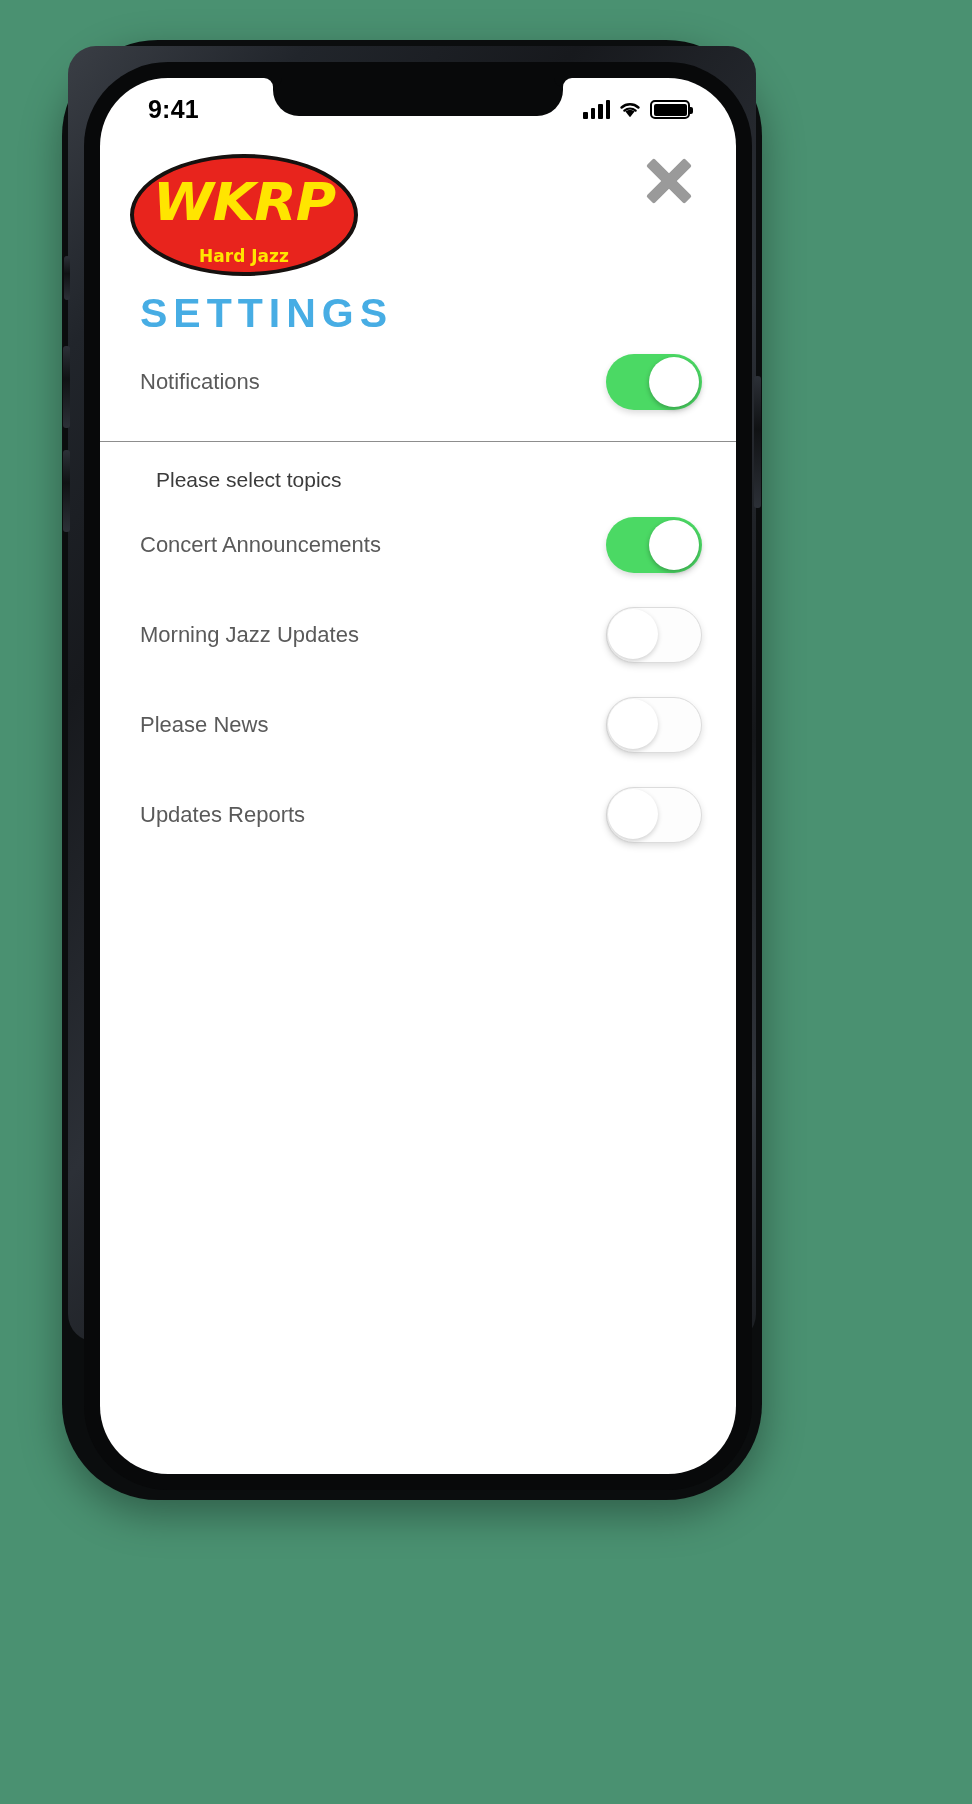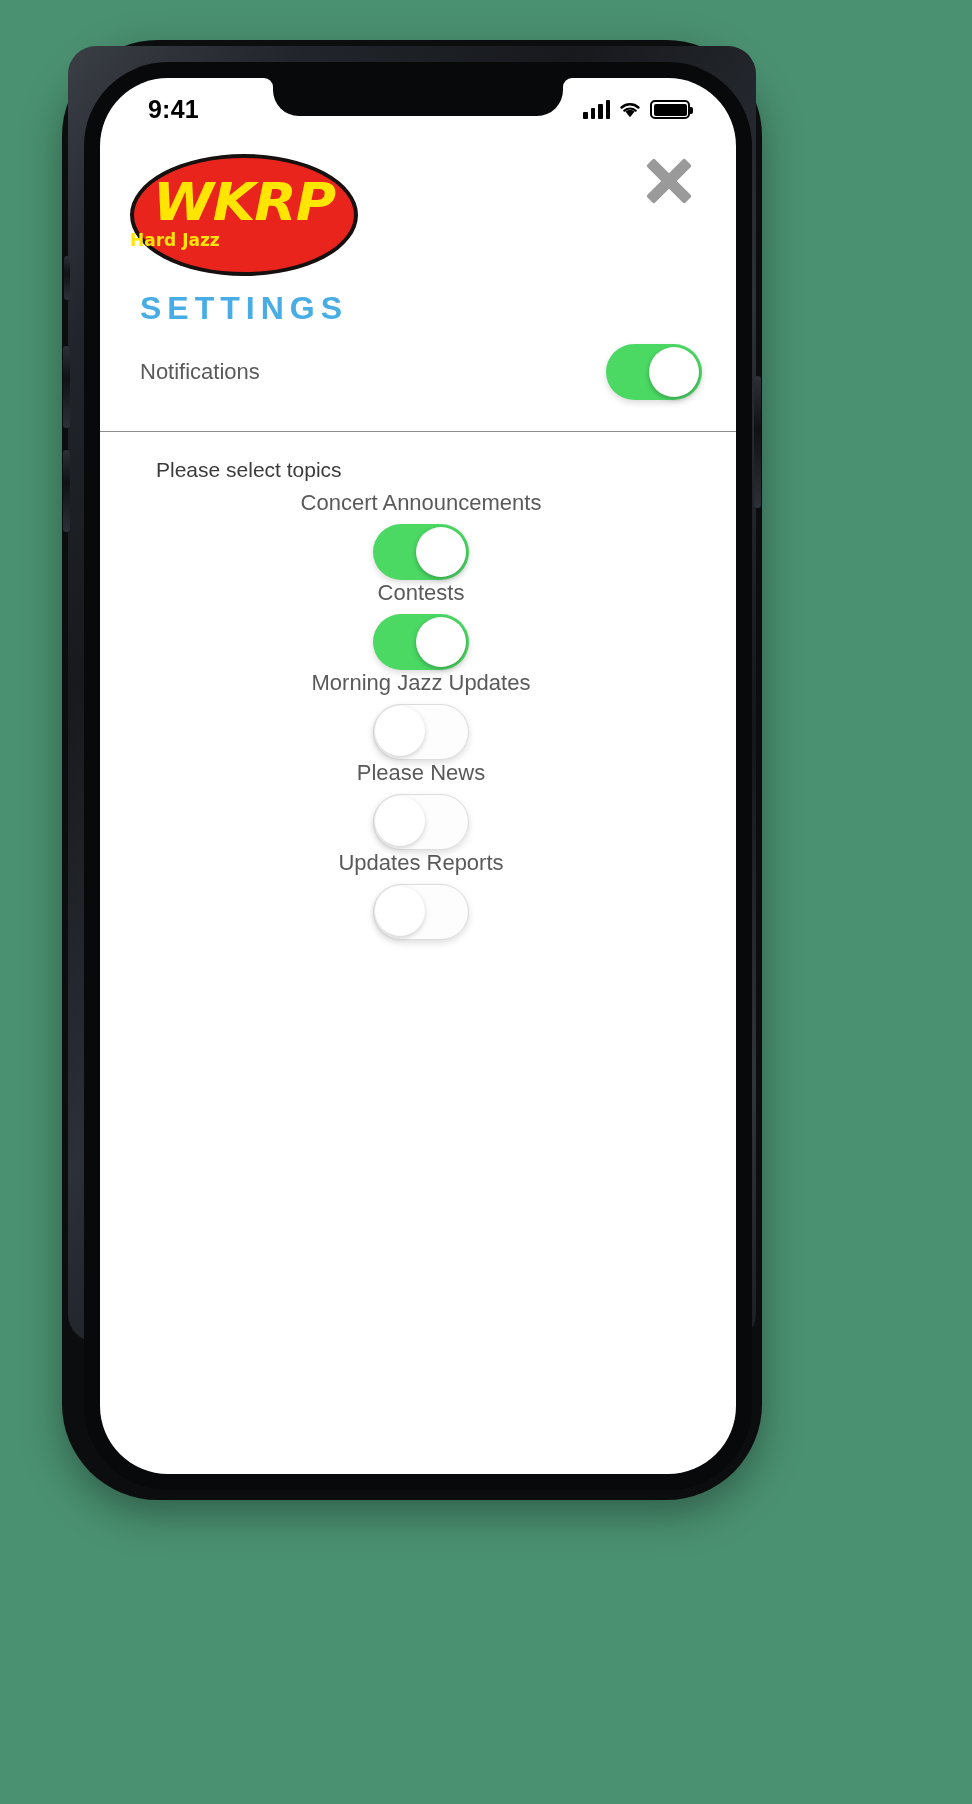--- a/index.html
+++ b/index.html
@@ -192,21 +192,22 @@
     font-size: 52px;
     line-height: 56px;
     color: #ffe500;
     letter-spacing: -1px;
     font-style: italic;
     transform: scaleX(1.06);
   }
   .logo-sub {
     position: absolute;
     left: 0; right: 0;
-    bottom: 26px;
+    bottom: 10px;
+    text-align: center;
     font-family: "DejaVu Sans", sans-serif;
     font-weight: bold;
     font-size: 17px;
     color: #ffe500;
   }
 
   
   .close-btn {
     position: absolute;
     right: 36px;
@@ -221,21 +222,21 @@
     background: #9a9a9a;
     border-radius: 2px;
     transform-origin: center;
   }
   .close-btn span:nth-child(1){ transform: translate(-50%,-50%) rotate(45deg); }
   .close-btn span:nth-child(2){ transform: translate(-50%,-50%) rotate(-45deg); }
 
   
   .section-title {
     padding: 8px 0 0 40px;
-    font-size: 32px;
+    font-size: 41px;
     font-weight: bold;
     color: #47ADE4;
     letter-spacing: 6px;
   }
 
   
   .row {
     display: flex;
     align-items: center;
     justify-content: space-between;
@@ -285,21 +286,21 @@
     border-radius: 50%;
     background: #ffffff;
     box-shadow: 0 2px 5px rgba(0,0,0,0.28);
   }
   .toggle.on .knob { right: 3px; }
   .toggle.off .knob {
     left: 1px; top: 1px;
     box-shadow: 0 2px 5px rgba(0,0,0,0.18);
   }
   .topic-list { margin-top: 4px; }
-  .topic-row { height: 90px; flex-direction: column; }
+  .topic-row { height: 90px; }
 </style>
 </head>
 <body>
 
 <div class="phone-wrap">
   <div class="phone-shadow"></div>
   <div class="phone-body">
     <div class="btn-side btn-silent"></div>
     <div class="btn-side btn-volup"></div>
     <div class="btn-side btn-voldn"></div>
@@ -358,26 +359,20 @@
 
         <div class="topic-list">
 
           <div class="row topic-row">
             <div class="row-label">Concert Announcements</div>
             <div class="toggle on">
               <div class="knob"></div>
             </div>
           </div>
 
-          <div class="row topic-row">
-            <div class="row-label">Contests</div>
-            <div class="toggle on">
-              <div class="knob"></div>
-            </div>
-          </div>
 
           <div class="row topic-row">
             <div class="row-label">Morning Jazz Updates</div>
             <div class="toggle off">
               <div class="knob"></div>
             </div>
           </div>
 
           <div class="row topic-row">
             <div class="row-label">Please News</div>

